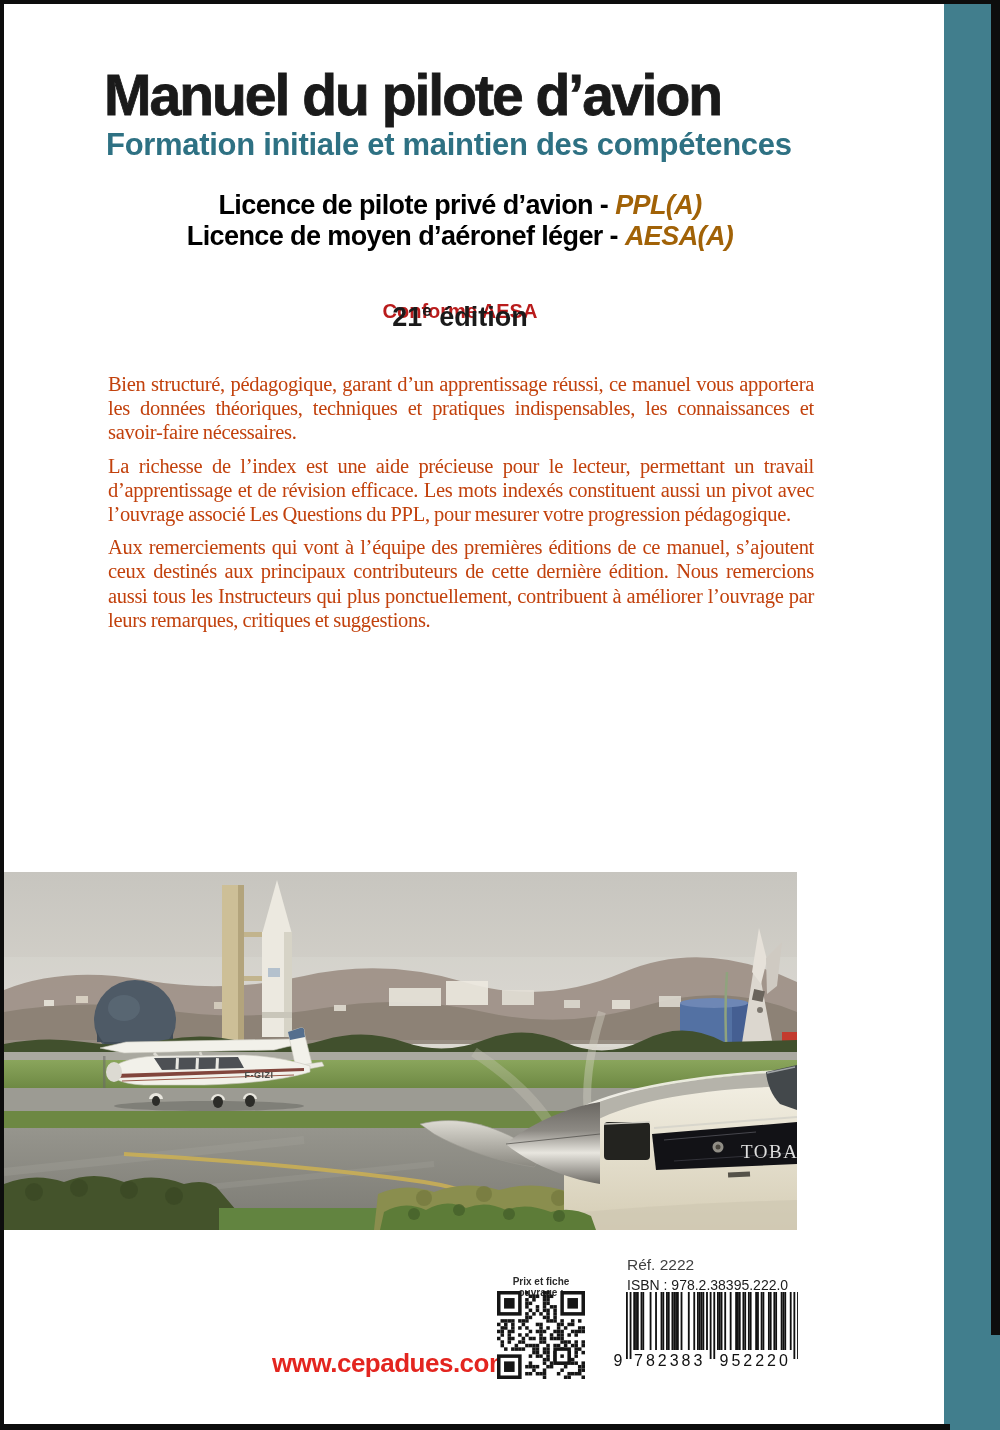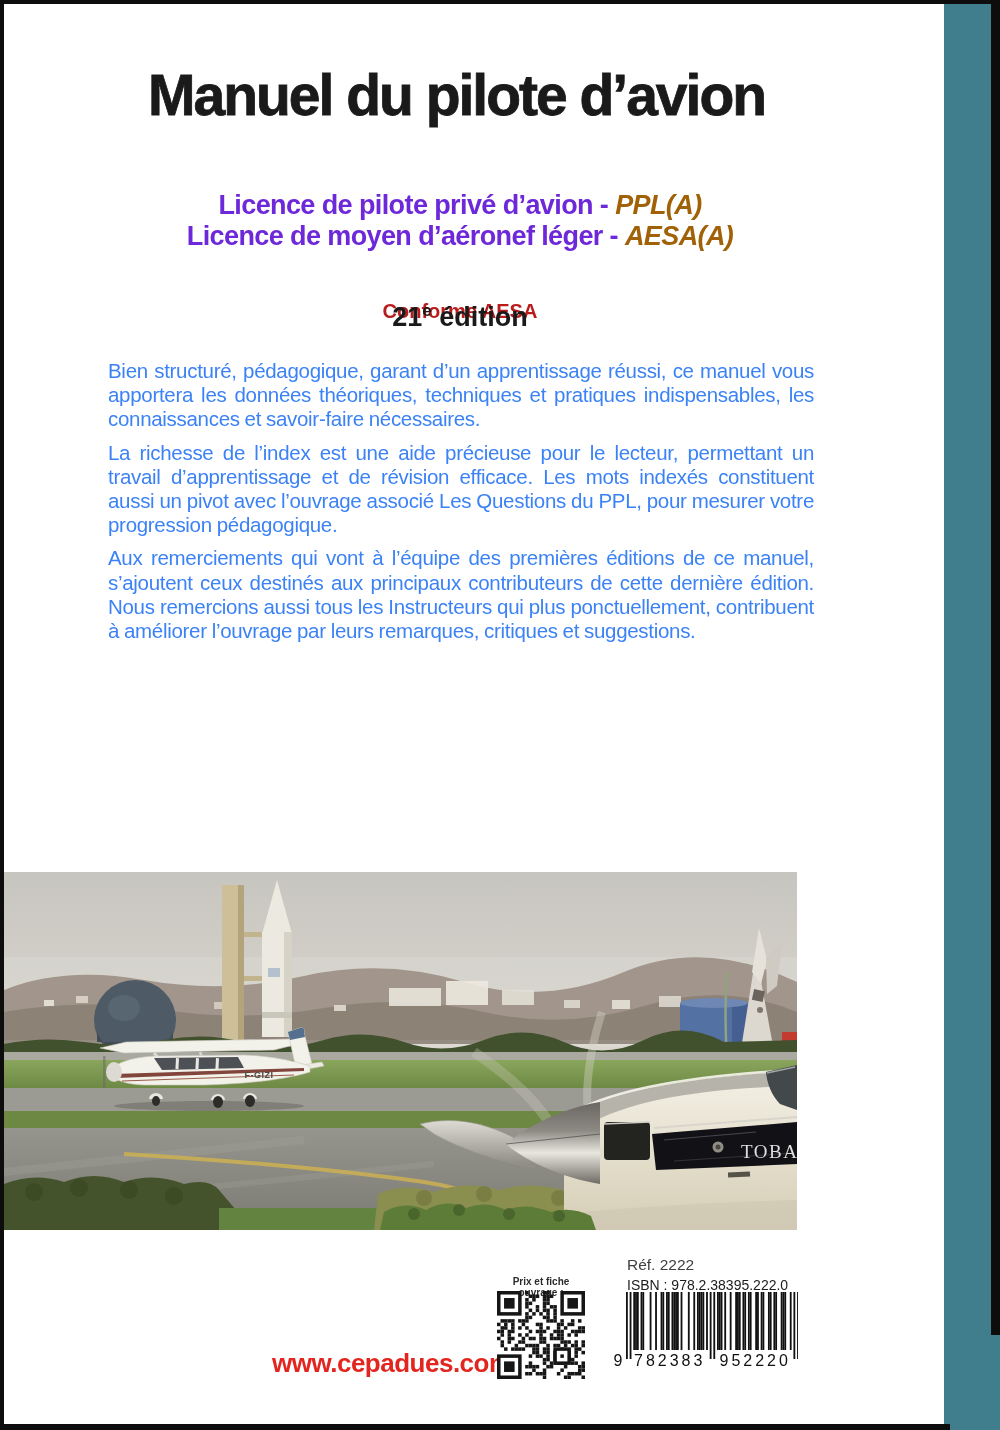--- a/index.html
+++ b/index.html
@@ -6,33 +6,33 @@
   .page{position:relative;width:1000px;height:1430px;background:#ffffff;overflow:hidden;
         font-family:"Liberation Sans","DejaVu Sans",sans-serif;}
   
   .frame-top{position:absolute;left:0;top:0;width:1000px;height:4px;background:#0d0d0d;z-index:30;}
   .frame-left{position:absolute;left:0;top:0;width:4px;height:1430px;background:#0d0d0d;z-index:30;}
   .frame-bottom{position:absolute;left:0;top:1424px;width:950px;height:6px;background:#0d0d0d;z-index:30;}
   .frame-right{position:absolute;left:991px;top:0;width:9px;height:1335px;background:#0d0d0d;z-index:31;}
   .spine{position:absolute;left:944px;top:0;width:56px;height:1430px;background:#417e8d;z-index:20;}
   
   .title{position:absolute;left:104px;top:62px;width:740px;color:#1a1a1a;font-size:57px;font-weight:bold;
-         letter-spacing:-2px;-webkit-text-stroke:0.8px #1a1a1a;white-space:nowrap;margin-left:44px;}
+         letter-spacing:-2px;-webkit-text-stroke:0.8px #1a1a1a;white-space:nowrap;}
   .subtitle{position:absolute;left:106px;top:127px;width:740px;color:#2e7183;font-size:31px;font-weight:bold;
             letter-spacing:-0.3px;white-space:nowrap;}
   .cline{position:absolute;left:0;width:920px;text-align:center;font-weight:bold;white-space:nowrap;}
   .lic1{top:190px;font-size:27px;letter-spacing:-0.6px;}
   .lic2{top:221px;font-size:27px;letter-spacing:-0.6px;}
-  .teal{color:#6d28d9;}
+  .teal{color:#000000;}
   .red{color:#a16207;font-style:italic;}
   .conf{top:264px;font-size:20px;color:#b91c1c;margin-top:36px;}
   .edition{top:301px;font-size:27px;color:#1a1a1a;}
   .edition .sup{font-size:0.62em;vertical-align:super;}
   
-  .body-text{position:absolute;left:108px;top:359px;width:706px;color:#3b82f6;}
+  .body-text{position:absolute;left:108px;top:372px;width:706px;color:#c2410c;font-family:Liberation Serif, serif;}
   .body-text p{margin:0 0 9px 0;font-size:20.5px;line-height:24.2px;text-align:justify;
                letter-spacing:-0.3px;word-spacing:-0.5px;}
   
   .photo{position:absolute;left:4px;top:872px;width:793px;height:358px;z-index:5;}
   
   .website{position:absolute;left:272px;top:1348px;font-size:26px;font-weight:bold;color:#e3251f;letter-spacing:-0.5px;z-index:6;}
   .qr-label{position:absolute;left:494px;top:1276px;width:94px;text-align:center;font-size:10px;font-weight:bold;color:#2b2b2b;z-index:6;}
   .qr-box{position:absolute;left:497px;top:1291px;width:88px;height:92px;z-index:6;}
   .ref{position:absolute;left:627px;top:1256px;font-size:15.5px;color:#404040;z-index:6;}
   .isbn{position:absolute;left:627px;top:1277px;font-size:14px;color:#1c1c1c;z-index:6;}
@@ -42,20 +42,21 @@
 <body>
 
 <div class="page">
   <div class="spine"></div>
   <div class="frame-top"></div>
   <div class="frame-left"></div>
   <div class="frame-bottom"></div>
   <div class="frame-right"></div>
 
   <div class="title">Manuel du pilote d’avion</div>
+  <div class="subtitle">Formation initiale et maintien des compétences</div>
 
   <div class="cline lic1"><span class="teal">Licence de pilote privé d’avion - </span><span class="red">PPL(A)</span></div>
   <div class="cline lic2"><span class="teal">Licence de moyen d’aéronef léger - </span><span class="red">AESA(A)</span></div>
   <div class="cline conf">Conforme AESA</div>
   <div class="cline edition"><span>21</span><span class="sup">e</span><span> édition</span></div>
 
   <div class="body-text">
     <p>Bien structuré, pédagogique, garant d’un apprentissage réussi, ce manuel vous apportera les données théoriques, techniques et pratiques indispensables, les connaissances et savoir-faire nécessaires.</p>
     <p>La richesse de l’index est une aide précieuse pour le lecteur, permettant un travail d’apprentissage et de révision efficace. Les mots indexés constituent aussi un pivot avec l’ouvrage associé Les Questions du PPL, pour mesurer votre progression pédagogique.</p>
     <p>Aux remerciements qui vont à l’équipe des premières éditions de ce manuel, s’ajoutent ceux destinés aux principaux contributeurs de cette dernière édition. Nous remercions aussi tous les Instructeurs qui plus ponctuellement, contribuent à améliorer l’ouvrage par leurs remarques, critiques et suggestions.</p>

